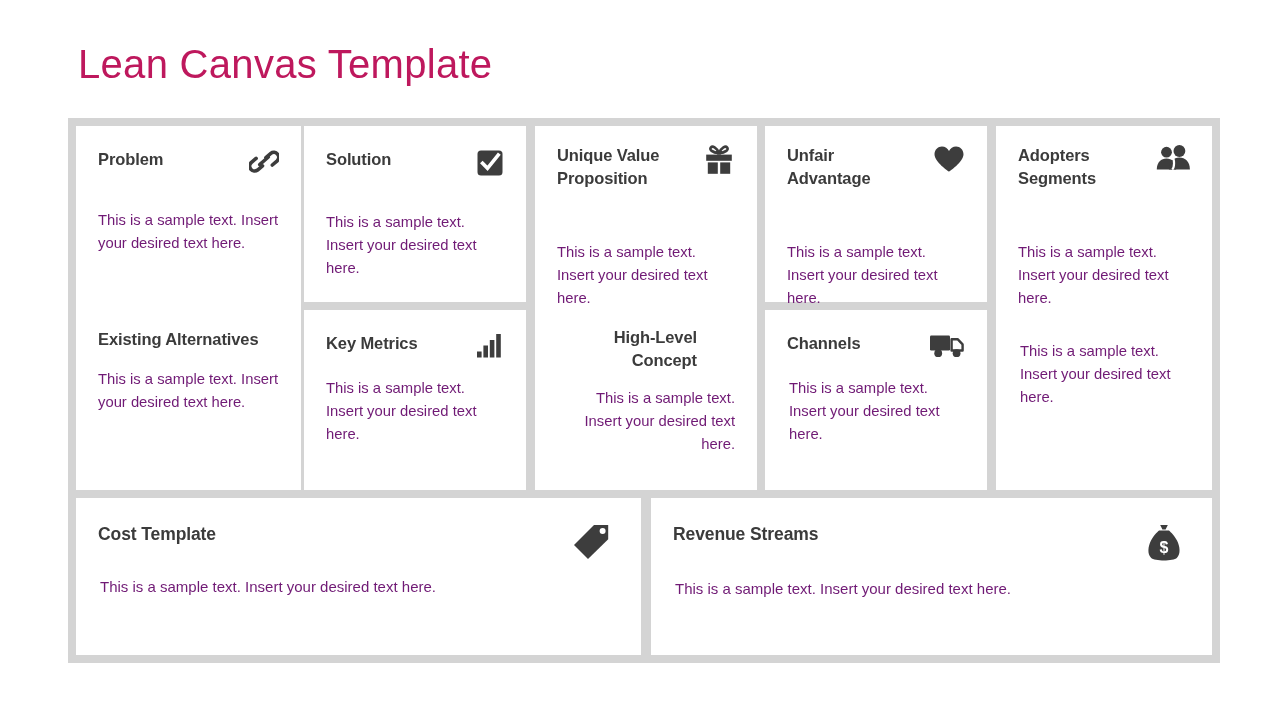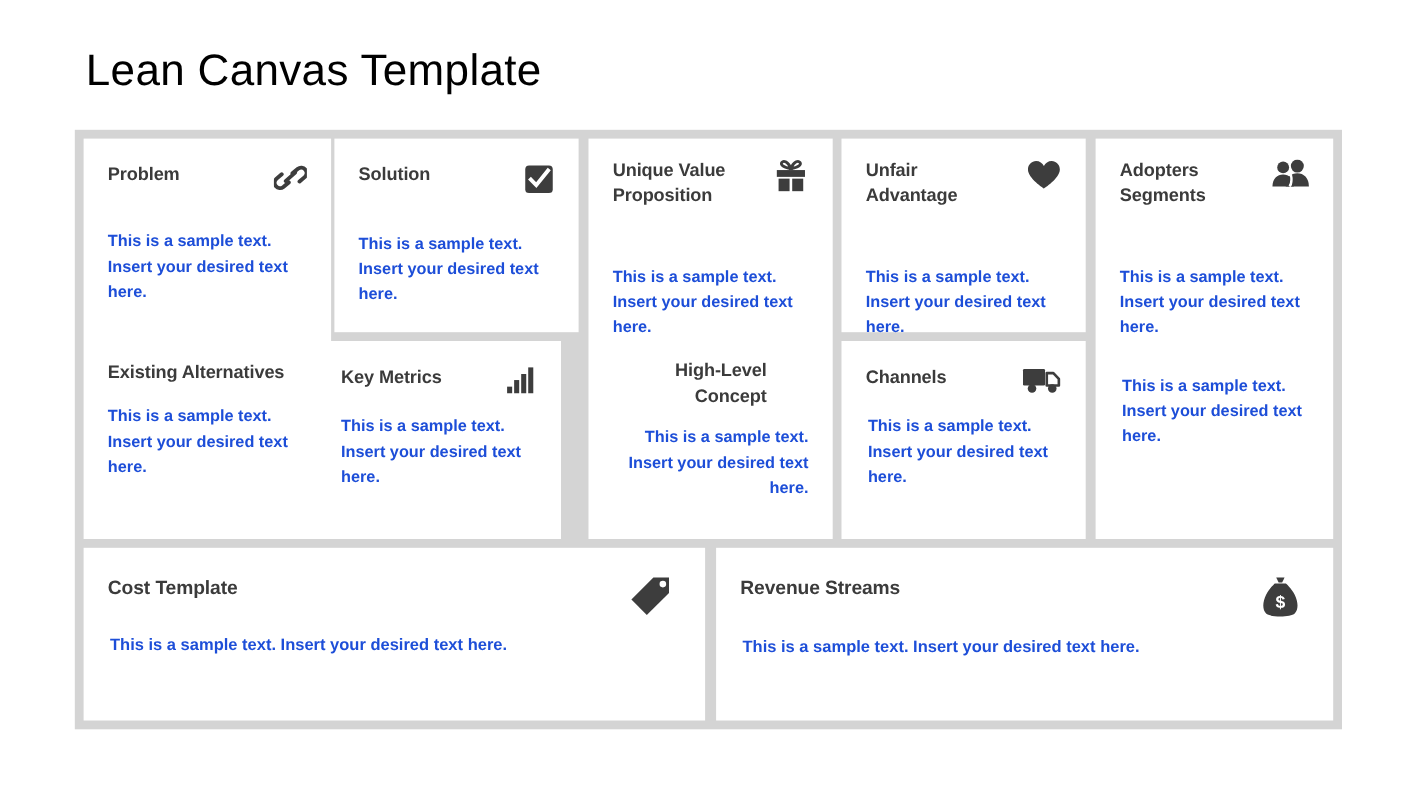--- a/index.html
+++ b/index.html
@@ -19,21 +19,21 @@
     background: #ffffff;
   }
 
   
   .slide-title {
     position: absolute;
     left: 78px;
     top: 42px;
     font-size: 40px;
     font-weight: 400;
-    color: #000000;
+    color: #be185d;
     letter-spacing: 0.3px;
     line-height: 1.1;
     white-space: nowrap;
   }
 
   
   .canvas {
     position: absolute;
     left: 68px;
     top: 118px;
@@ -76,23 +76,23 @@
     flex: 0 0 auto;
     display: flex;
     align-items: flex-start;
     justify-content: flex-end;
     color: #3d3d3d;
     padding-top: 1px;
   }
 
   .block-body {
     font-size: 14.8px;
-    color: #1d4ed8;
+    color: #701a75;
     line-height: 1.56;
-    font-weight: 700;
+    font-weight: 400;
   }
 
   
   .block.wide { padding: 0 22px; }
   .block.wide .block-head { min-height: 30px; }
   .block.wide .block-title { font-size: 17.5px; }
   .block.wide .block-body { font-size: 15px; }
 
   .indent { padding-left: 2px; }
 
@@ -141,21 +141,21 @@
             <svg width="28" height="28" viewBox="0 0 28 28">
               <rect x="1.5" y="1.5" width="25" height="25" rx="3.5" fill="#3d3d3d"></rect>
               <path d="M6.6 14.3 L11.5 19.3 L22.2 6.0" stroke="#ffffff" stroke-width="3.6" fill="none" stroke-linecap="square" stroke-linejoin="miter"></path>
             </svg>
           </div>
         </div>
         <div class="block-body" style="margin-top:34px;">This is a sample text. Insert your desired text here.</div>
       </div>
     </div>
 
-    <div class="panel" style="left:220px; top:192px; width:222px; height:180px;">
+    <div class="panel" style="left:236px; top:192px; width:222px; height:180px;">
       <div class="block" style="top:22px;">
         <div class="block-head">
           <div class="block-title">Key Metrics</div>
           <div class="block-icon">
             <svg width="28" height="26" viewBox="0 0 28 26">
               <g fill="#3d3d3d">
                 <rect x="1" y="18.5" width="4.6" height="6"></rect>
                 <rect x="7.4" y="12.5" width="4.6" height="12"></rect>
                 <rect x="13.8" y="7.0" width="4.6" height="17.5"></rect>
                 <rect x="20.2" y="1.0" width="4.6" height="23.5"></rect>

